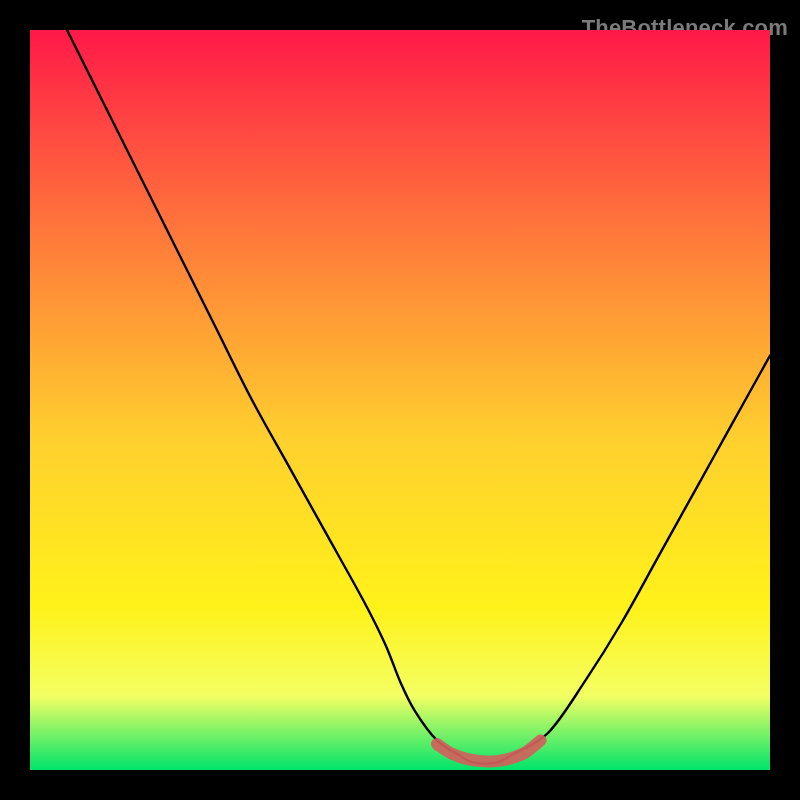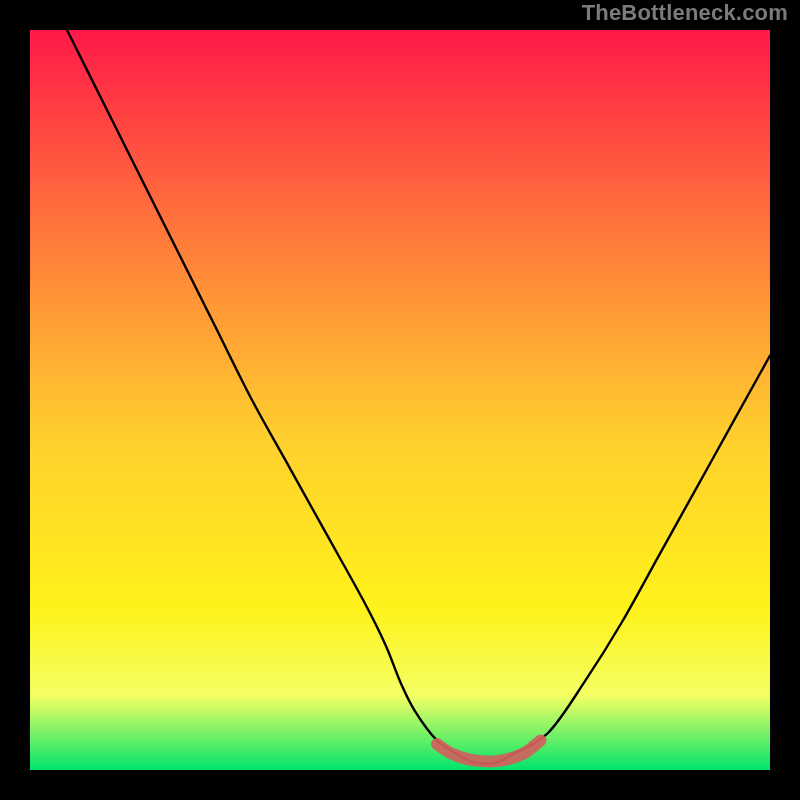--- a/index.html
+++ b/index.html
@@ -18,21 +18,21 @@
   }
   .plot-area {
     position: absolute;
     left: 30px;
     top: 30px;
     width: 740px;
     height: 740px;
   }
   .watermark {
     position: absolute;
-    top: 0;
+    top: 15px;
     right: 12px;
     font-family: Arial, Helvetica, sans-serif;
     font-size: 22px;
     font-weight: 600;
     color: #7b7b7b;
     letter-spacing: 0.2px;
     user-select: none;
   }
   svg { display: block; }
 </style>

